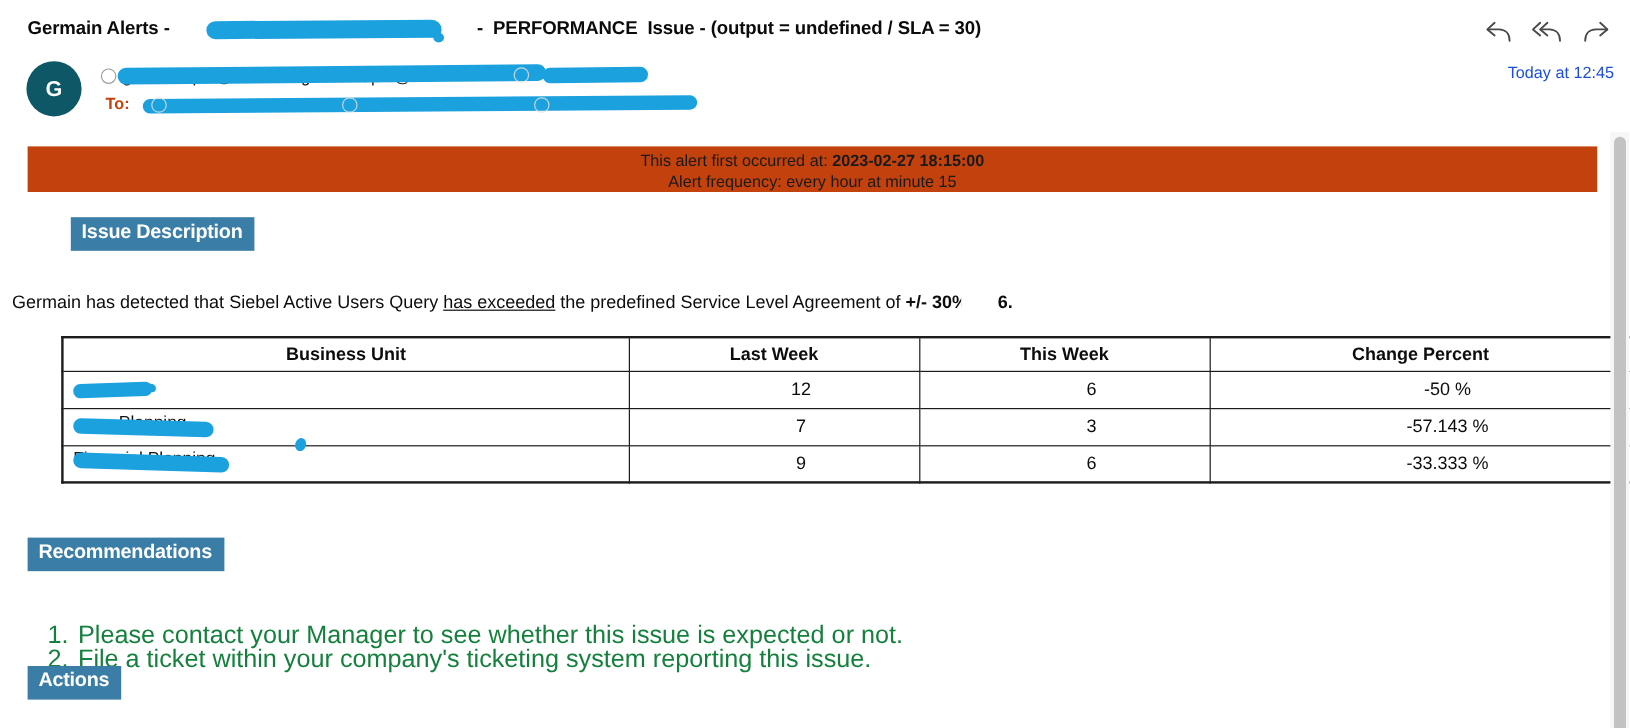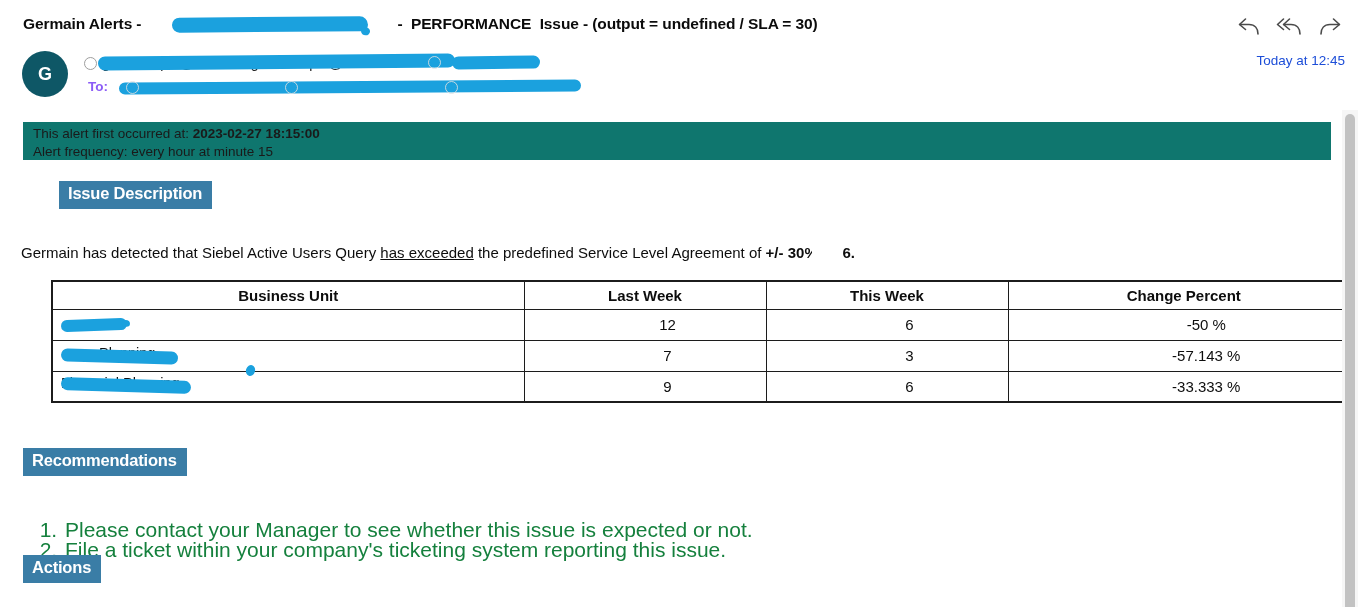--- a/index.html
+++ b/index.html
@@ -46,46 +46,46 @@
   .hidden-text {
     position:absolute; left:18px; top:1px; font-size:14px; color:#222; z-index:1; white-space:nowrap;
   }
   .redact-bar {
     position:absolute; background:#1ba1de; z-index:2; border-radius:8px;
   }
   .sender-bar { left:14px; top:1px; width:357px; height:14px; transform:rotate(-0.5deg); }
   .sender-bar2 { left:368px; top:2px; width:88px; height:13px; transform:rotate(-0.6deg); }
 
   .to-row { position:absolute; left:88px; top:78px; width:560px; height:20px; }
-  .to-label { position:absolute; left:0; top:1px; font-size:13.5px; font-weight:700; color:#8b5cf6; }
+  .to-label { position:absolute; left:0; top:1px; font-size:13.5px; font-weight:700; color:#c2410c; }
   .to-bar { left:31px; top:3px; width:462px; height:12px; transform:rotate(-0.4deg); }
 
   .timestamp {
     position:absolute; right:13px; top:53px; font-size:13.5px; color:#1d4ed8;
   }
 
   
   .alert-box {
     position:absolute; left:23px; top:122px; width:1308px; height:38px;
-    background:#0f766e; padding:3px 10px; font-size:13.5px; line-height:1.33; color:#1a1a1a;
+    background:#c2410c; padding:3px 10px; font-size:13.5px; line-height:1.33; color:#1a1a1a;text-align:center;
   }
   .alert-box b { font-weight:700; }
 
   
   .chip {
     position:absolute; left:23px; display:inline-block;
     background:#3a7da6; color:#fff; font-weight:700; font-size:16.5px;
     padding:3px 10px 6px 9px; letter-spacing:-0.2px;
   }
   .chip-issue { top:181px;margin-left:36px; }
   .chip-rec   { top:448px; }
   .chip-actions { top:555px; }
 
   
-  .desc { position:absolute; left:21px; top:244px; font-size:15px; color:#0d0d0d; white-space:pre; }
+  .desc { position:absolute; left:10px; top:244px; font-size:15px; color:#0d0d0d; white-space:pre; }
   .desc .u { text-decoration:underline; }
   .desc b { font-weight:700; }
   .pct-clip { display:inline-block; width:8px; overflow:hidden; white-space:pre; vertical-align:text-bottom; font-weight:700; }
   .tail-gap { margin-left:30px; font-weight:700; }
 
   
   .data-table {
     position:absolute; left:23px; top:280px; width:1308px;
     border-collapse:collapse; table-layout:fixed; font-size:15px; color:#0d0d0d;
     border:2px solid #1c1c1c;

